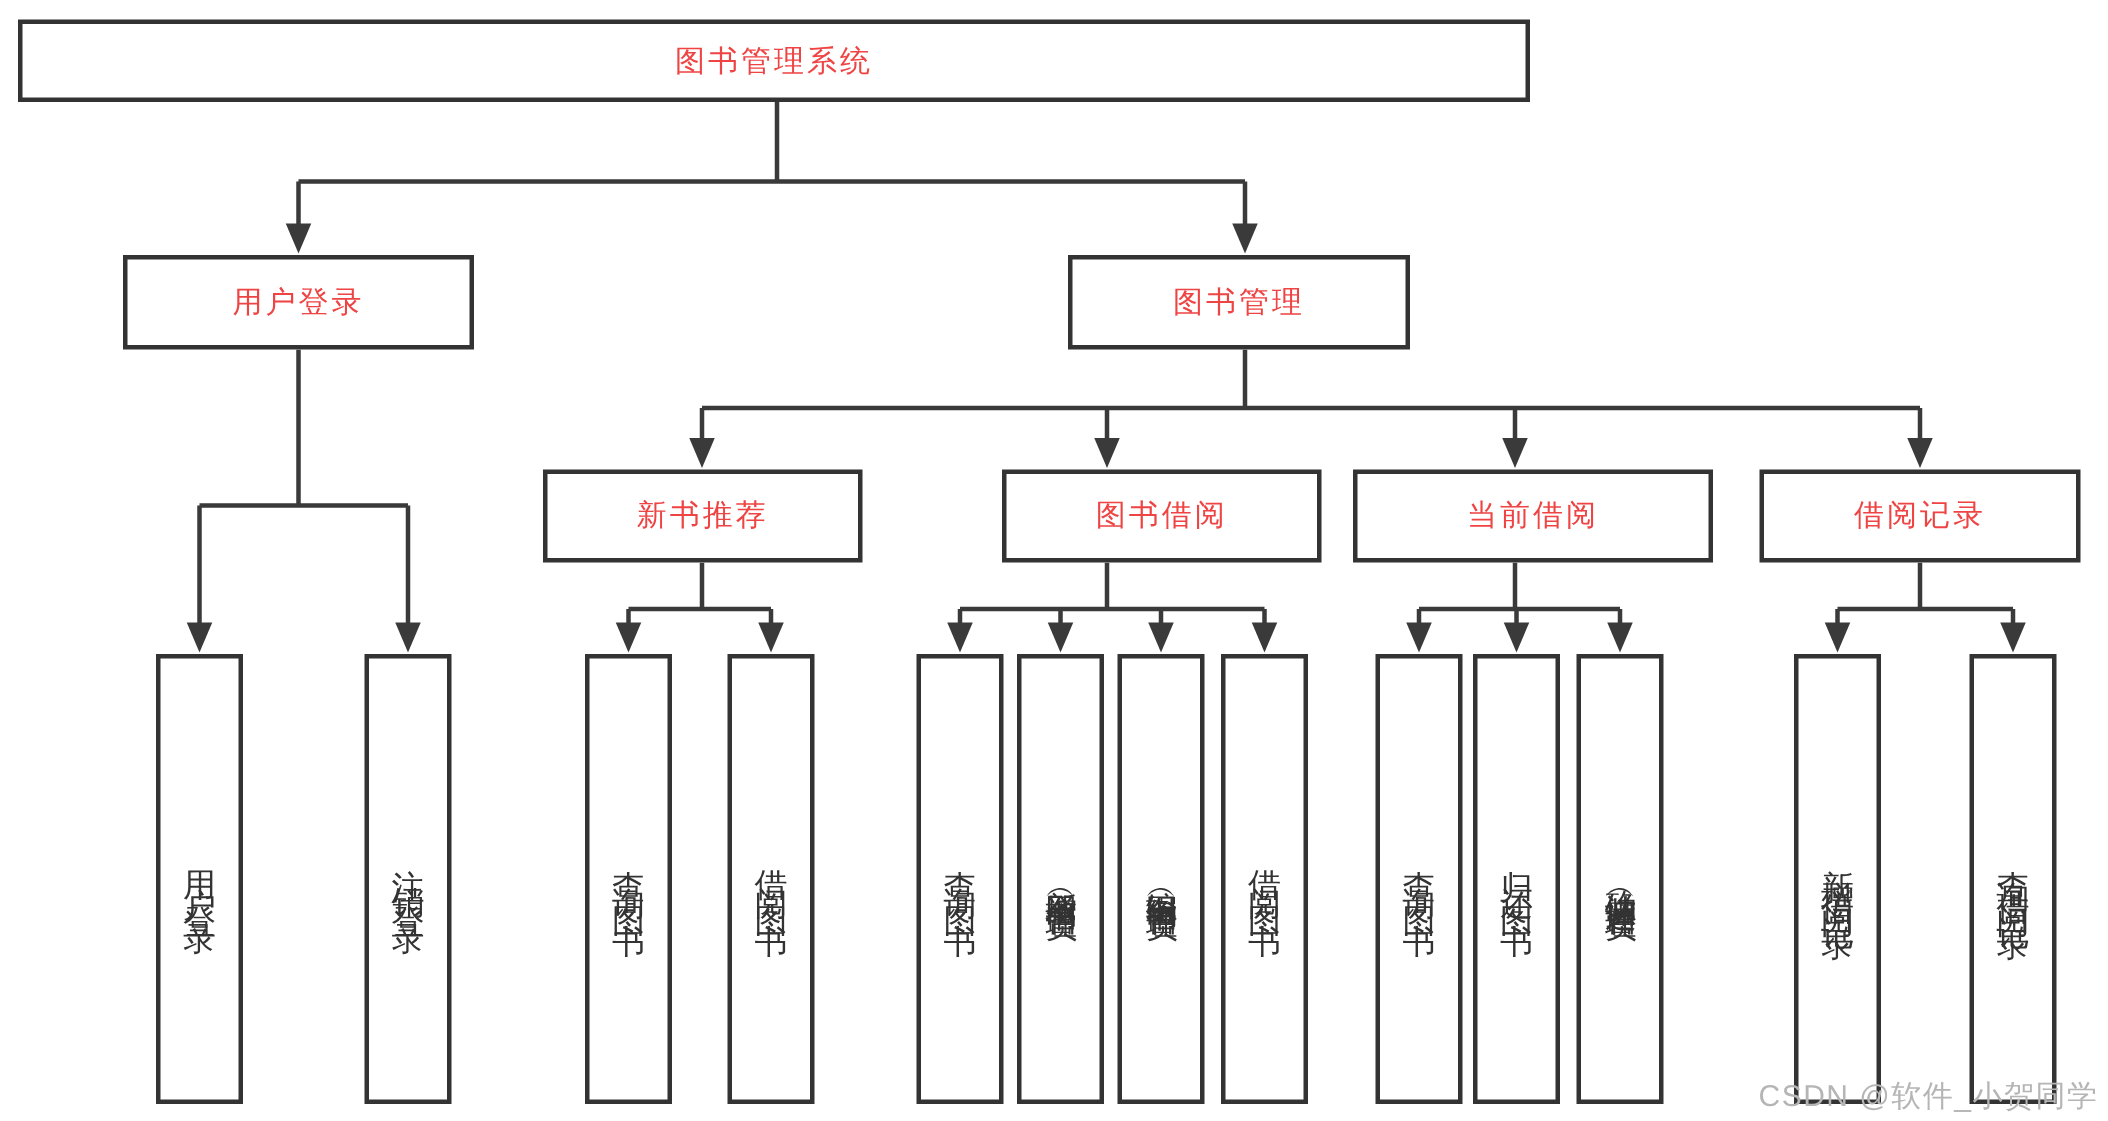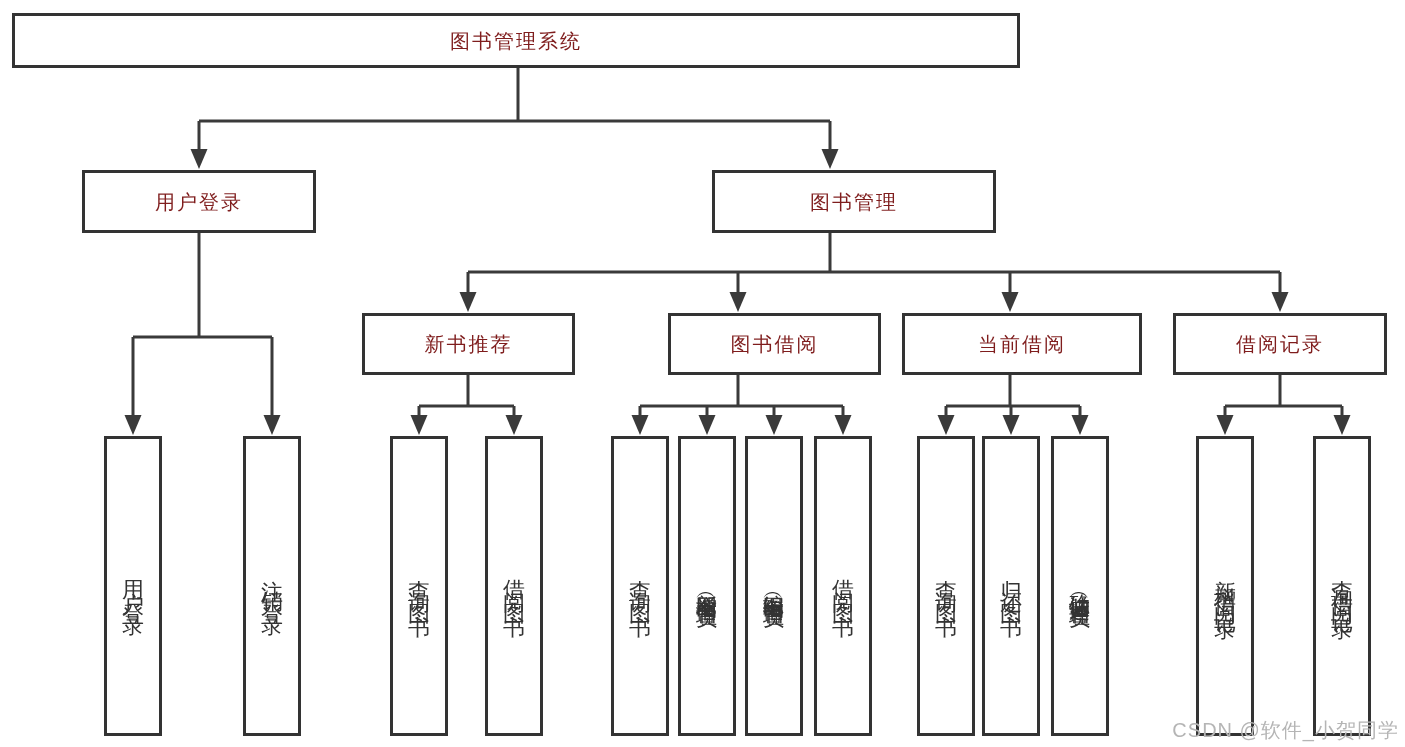--- a/index.html
+++ b/index.html
@@ -4,21 +4,21 @@
 <style>
   html,body{margin:0;padding:0;background:#fff;}
   .canvas{
     position:relative;width:1405px;height:747px;background:#ffffff;overflow:hidden;
     font-family:"Liberation Sans","DejaVu Sans",sans-serif;color:#333333;
   }
   .connector-layer{position:absolute;left:0;top:0;width:1405px;height:747px;}
   .box{
     position:absolute;box-sizing:border-box;background:#ffffff;border:3px solid #333333;
     display:flex;align-items:center;justify-content:center;
-    font-size:20px;color:#7f1d1d;letter-spacing:2px;line-height:1;
+    font-size:20px;color:#ef4444;letter-spacing:2px;line-height:1;
   }
   .vbox{
     position:absolute;box-sizing:border-box;background:#ffffff;border:3px solid #333333;
     display:flex;align-items:center;justify-content:center;
     font-size:22px;color:#333333;line-height:1;
   }
   .vbox span{writing-mode:vertical-rl;text-orientation:mixed;display:block;}
   .ls4 span{letter-spacing:12px;}
   .ls6 span{letter-spacing:8px;}
   .lsL{font-size:21px;}
@@ -66,21 +66,21 @@
     </g>
   </svg>
 
   <div class="box" style="left:12px;top:13px;width:1008px;height:55px;">
     <span>图书管理系统</span>
   </div>
 
   <div class="box" style="left:82px;top:170px;width:234px;height:63px;">
     <span>用户登录</span>
   </div>
-  <div class="box" style="left:712px;top:170px;width:284px;height:63px;">
+  <div class="box" style="left:712px;top:170px;width:228px;height:63px;">
     <span>图书管理</span>
   </div>
 
   <div class="box" style="left:362px;top:313px;width:213px;height:62px;">
     <span>新书推荐</span>
   </div>
   <div class="box" style="left:632px;top:313px;width:213px;height:62px;margin-left:36px;">
     <span>图书借阅</span>
   </div>
   <div class="box" style="left:902px;top:313px;width:240px;height:62px;">

